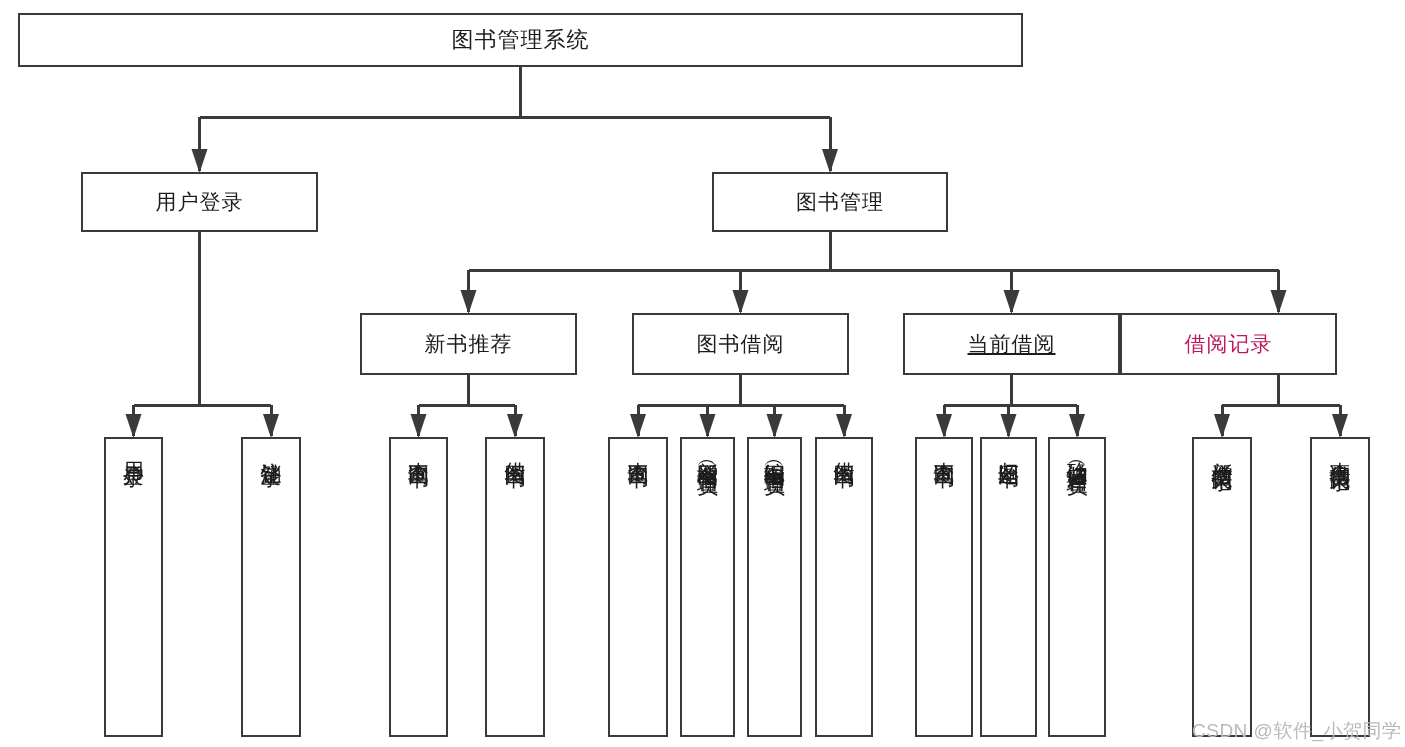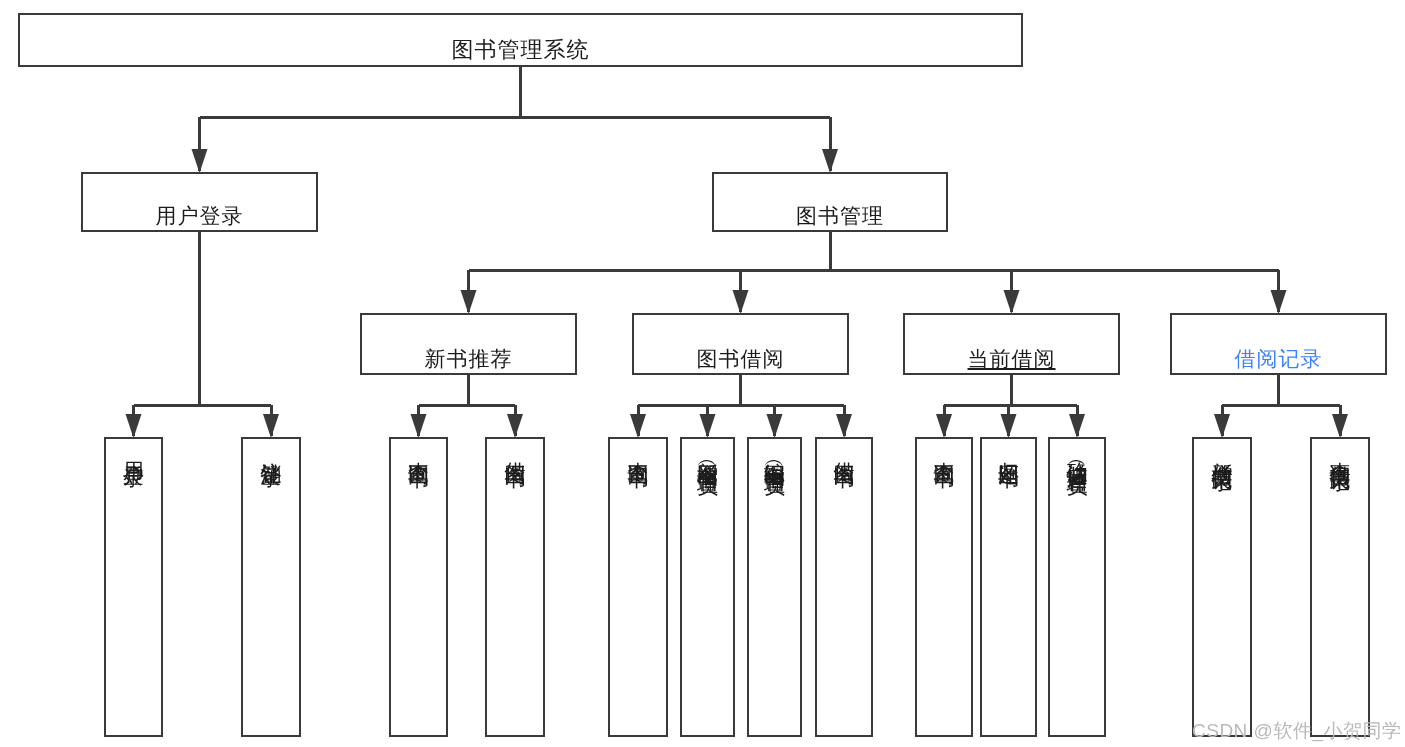--- a/index.html
+++ b/index.html
@@ -23,21 +23,21 @@
     top: 0;
     width: 1405px;
     height: 747px;
   }
   .node {
     position: absolute;
     box-sizing: border-box;
     border: 2px solid #3a3a3a;
     background: #ffffff;
     display: flex;
-    align-items: flex-end;
+    align-items: center;
     justify-content: center;
     color: #1c1c1c;
   }
   .node.horizontal {
     font-size: 21px;
     letter-spacing: 1px;
   }
   .node.vertical {
     font-size: 21px;
     letter-spacing: 1px;
@@ -133,21 +133,21 @@
       </div>
       <div class="node horizontal" id="node-new-book-rec" style="left: 360px; top: 313px; width: 217px; height: 62px; border-color: rgb(58, 58, 58); color: rgb(28, 28, 28);">
         <span class="label">新书推荐</span>
       </div>
       <div class="node horizontal" id="node-book-borrow" style="left: 632px; top: 313px; width: 217px; height: 62px; border-color: rgb(58, 58, 58); color: rgb(28, 28, 28);">
         <span class="label">图书借阅</span>
       </div>
       <div class="node horizontal" id="node-current-borrow" style="left: 903px; top: 313px; width: 217px; height: 62px; border-color: rgb(58, 58, 58); color: rgb(28, 28, 28); text-decoration: underline;">
         <span class="label">当前借阅</span>
       </div>
-      <div class="node horizontal" id="node-borrow-record" style="left: 1170px; top: 313px; width: 217px; height: 62px; border-color: rgb(58, 58, 58); color: #3b82f6;">
+      <div class="node horizontal" id="node-borrow-record" style="left: 1120px; top: 313px; width: 217px; height: 62px; border-color: rgb(58, 58, 58); color: #be185d;">
         <span class="label">借阅记录</span>
       </div>
       <div class="node vertical" id="node-leaf-user-login" style="left: 104px; top: 437px; width: 59px; height: 300px; border-color: rgb(58, 58, 58); color: rgb(28, 28, 28);">
         <span class="label">用户登录</span>
       </div>
       <div class="node vertical" id="node-leaf-logout" style="left: 241px; top: 437px; width: 60px; height: 300px; border-color: rgb(58, 58, 58); color: rgb(28, 28, 28);">
         <span class="label">注销登录</span>
       </div>
       <div class="node vertical" id="node-leaf-query-1" style="left: 389px; top: 437px; width: 59px; height: 300px; border-color: rgb(58, 58, 58); color: rgb(28, 28, 28);">
         <span class="label">查询图书</span>

